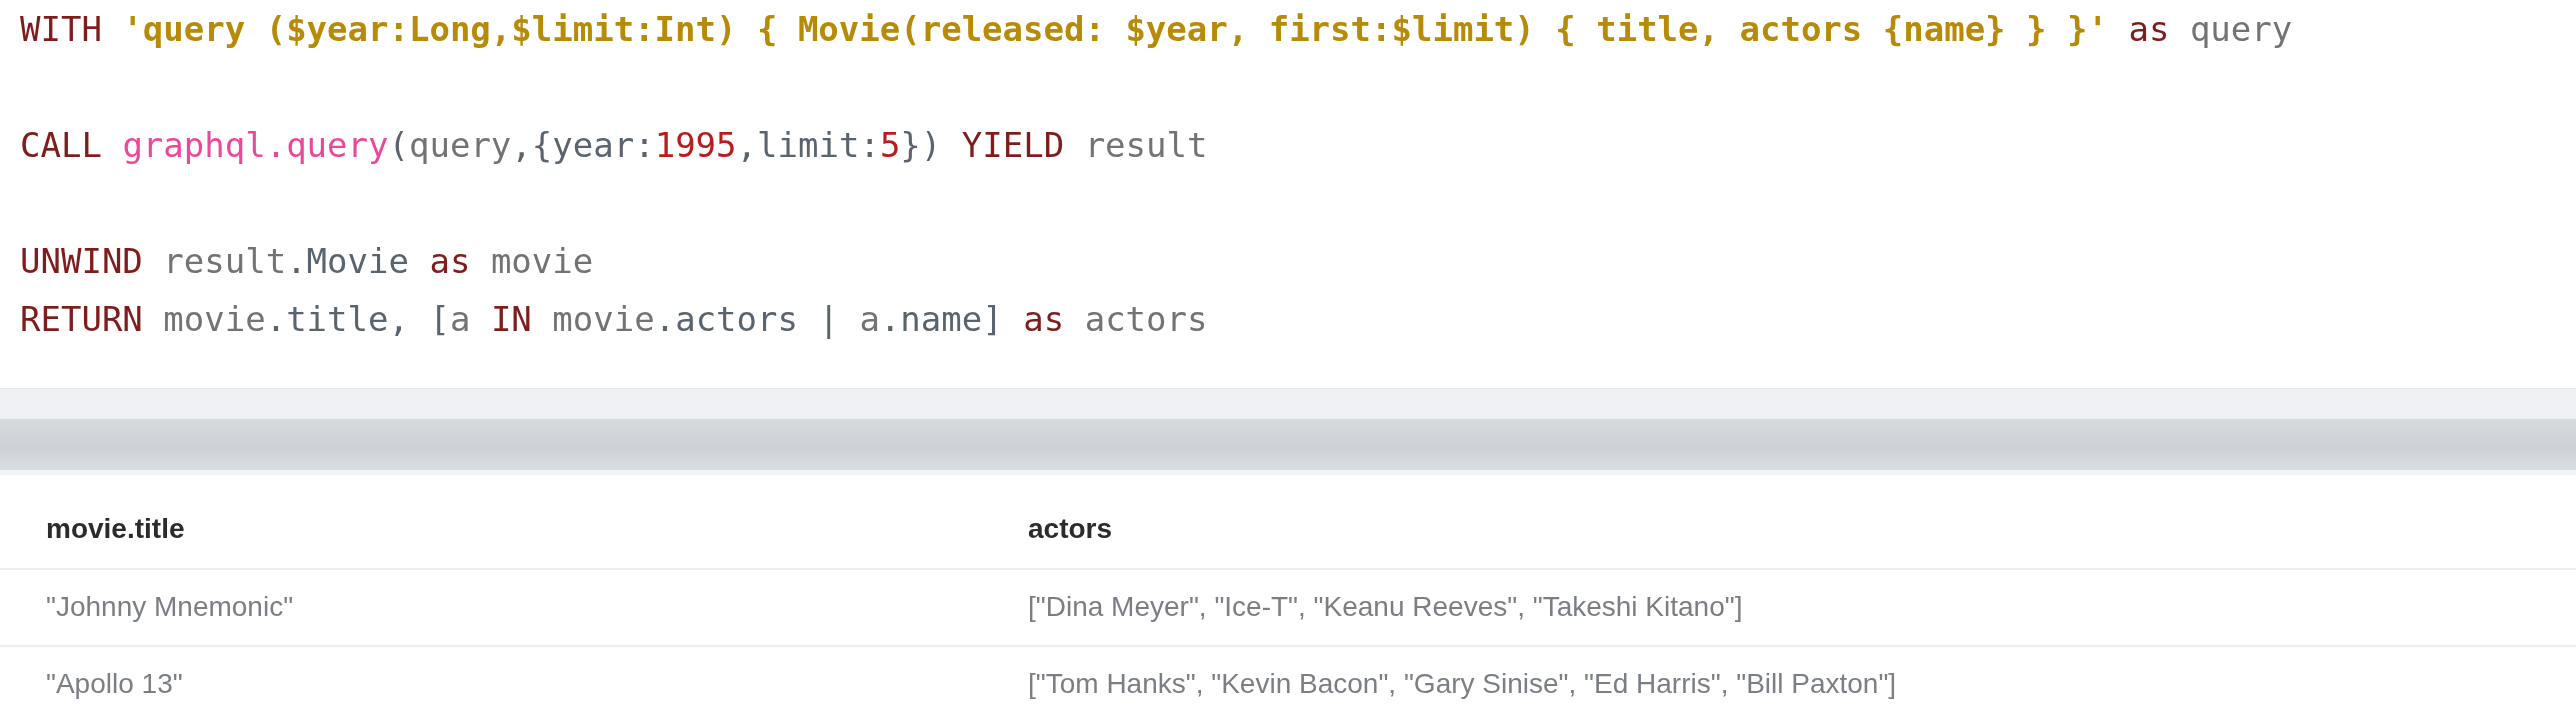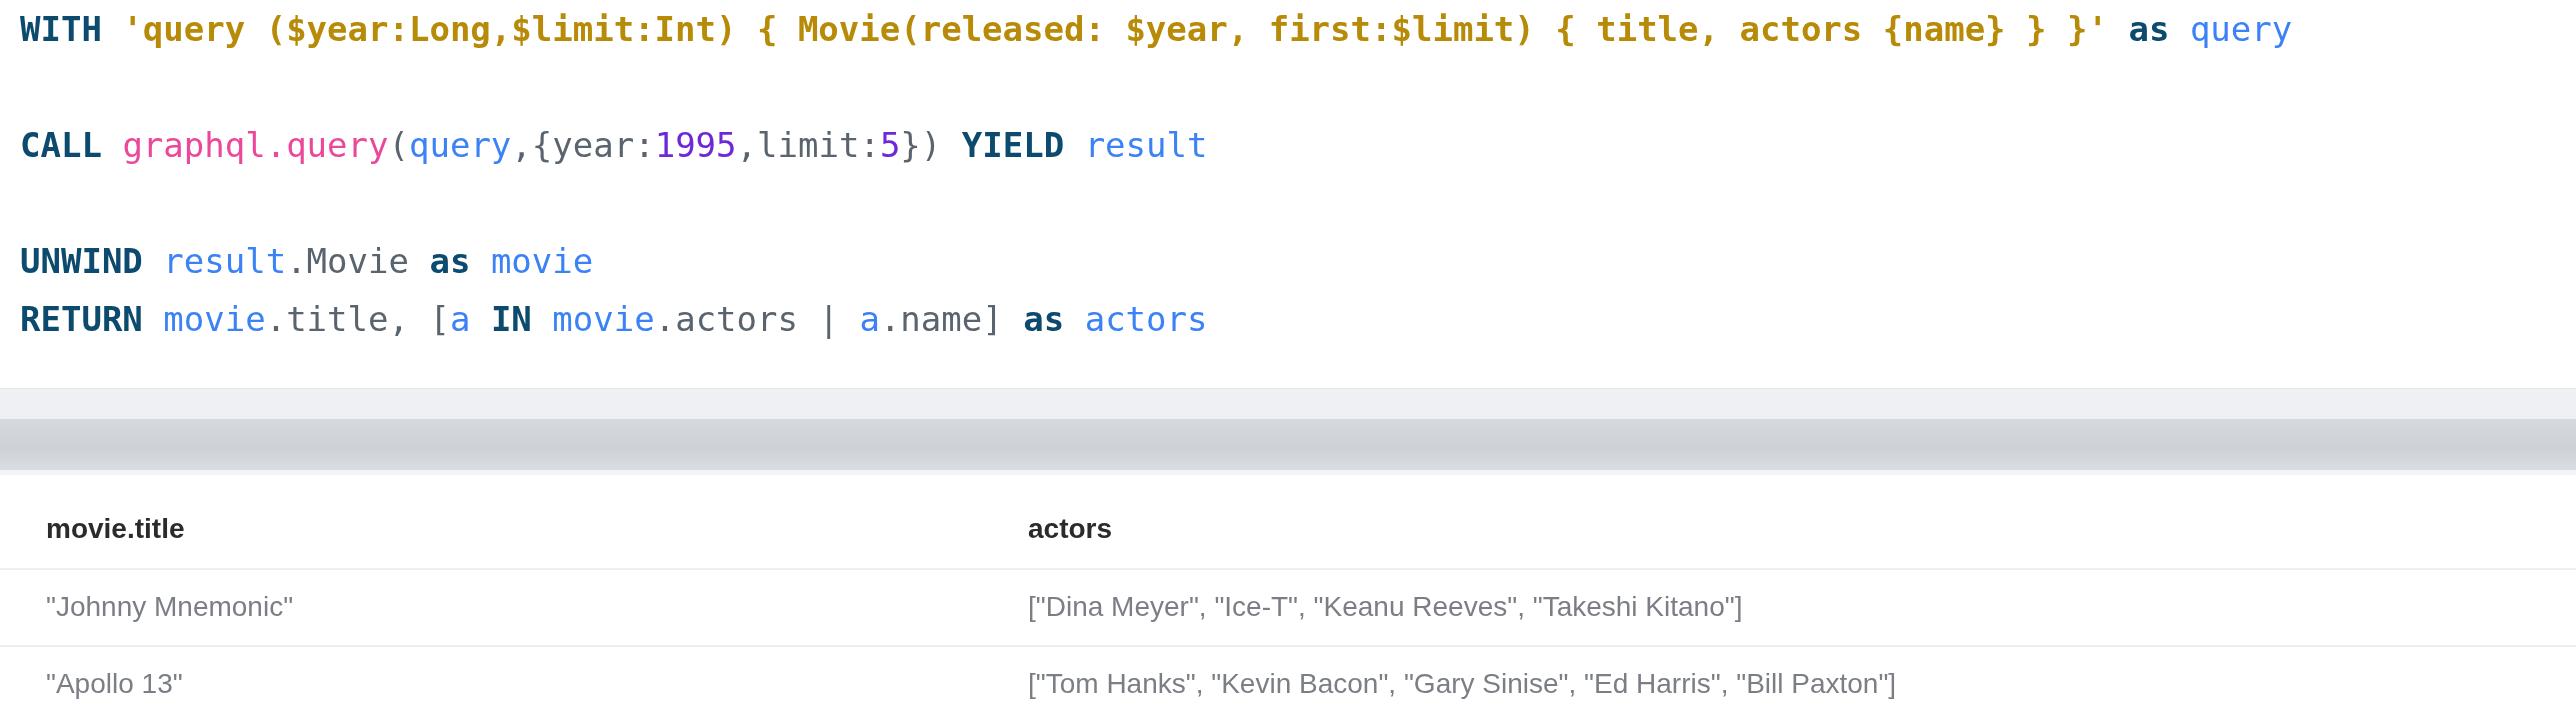--- a/index.html
+++ b/index.html
@@ -33,25 +33,25 @@
     white-space: pre;
     letter-spacing: 0px;
   }
   .code-line {
     height: 58px;
     white-space: pre;
   }
   .code-line.blank { height: 58px; }
 
   
-  .tok-kw      { color: #0c4a6e; font-weight: bold; }
+  .tok-kw      { color: #7f1d1d; }
   .tok-str     { color: #b78a07; font-weight: bold; }
-  .tok-var     { color: #3b82f6; }
+  .tok-var     { color: #737373; }
   .tok-proc    { color: #ec4899; }
-  .tok-num     { color: #6d28d9; }
+  .tok-num     { color: #b91c1c; }
   .tok-punc    { color: #5a646e; }
   .tok-prop    { color: #5a646e; }
 
   
   .divider-top {
     position: absolute;
     left: 0;
     top: 388px;
     width: 2576px;
     height: 31px;

